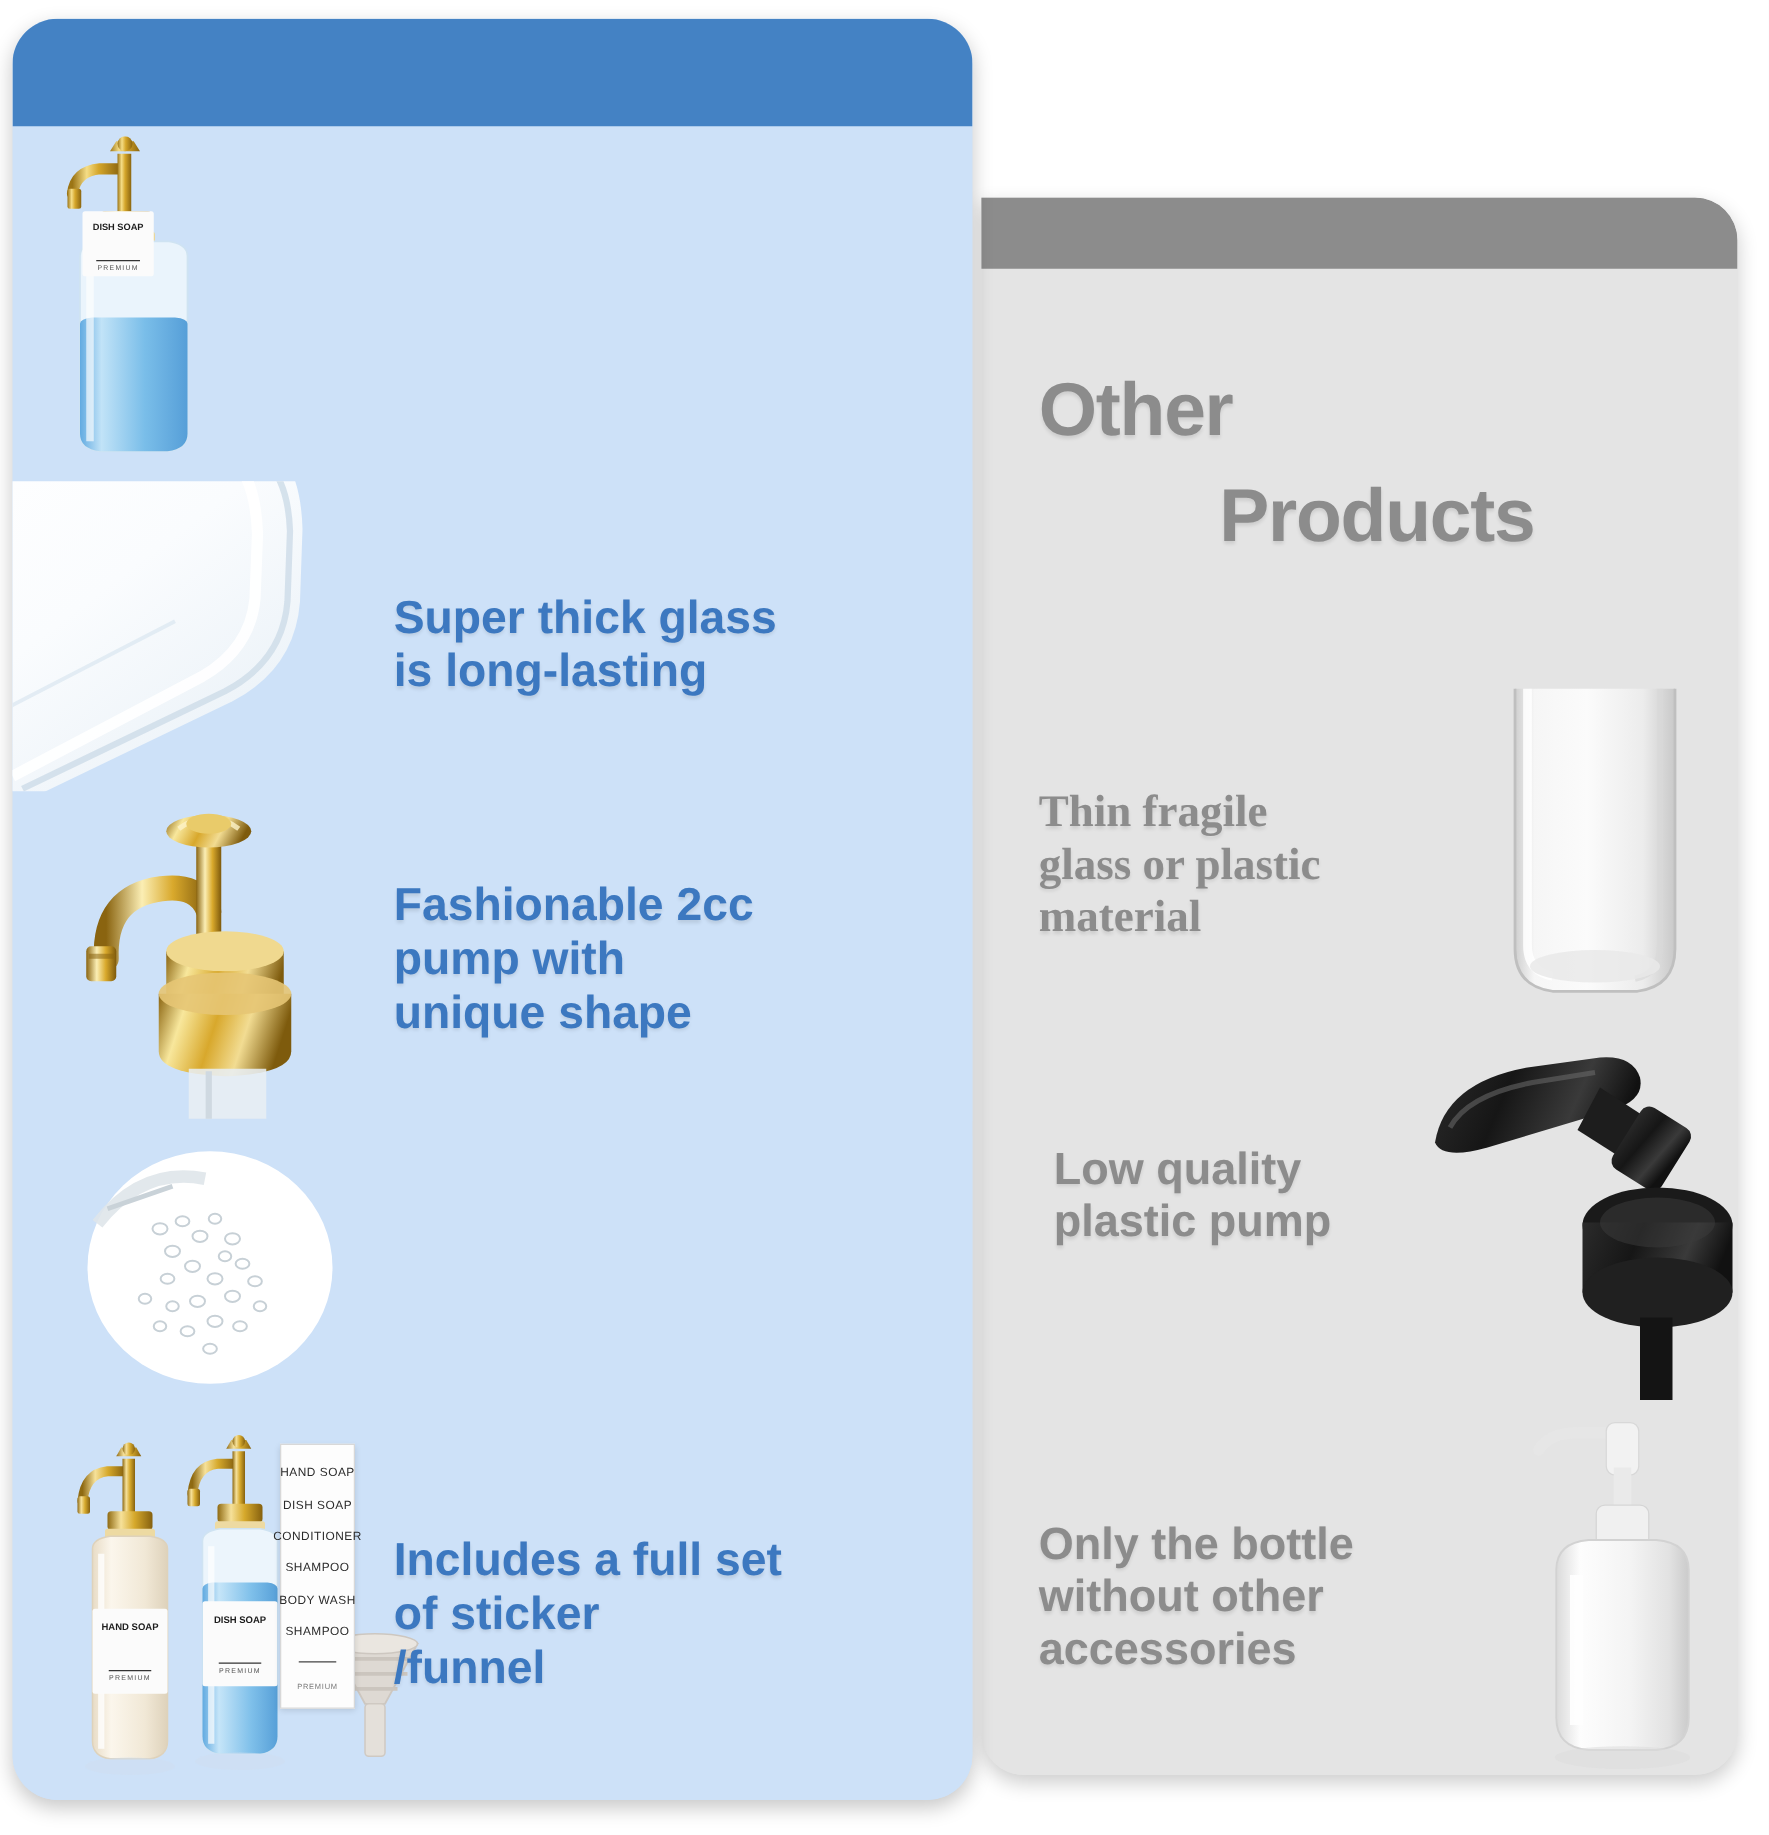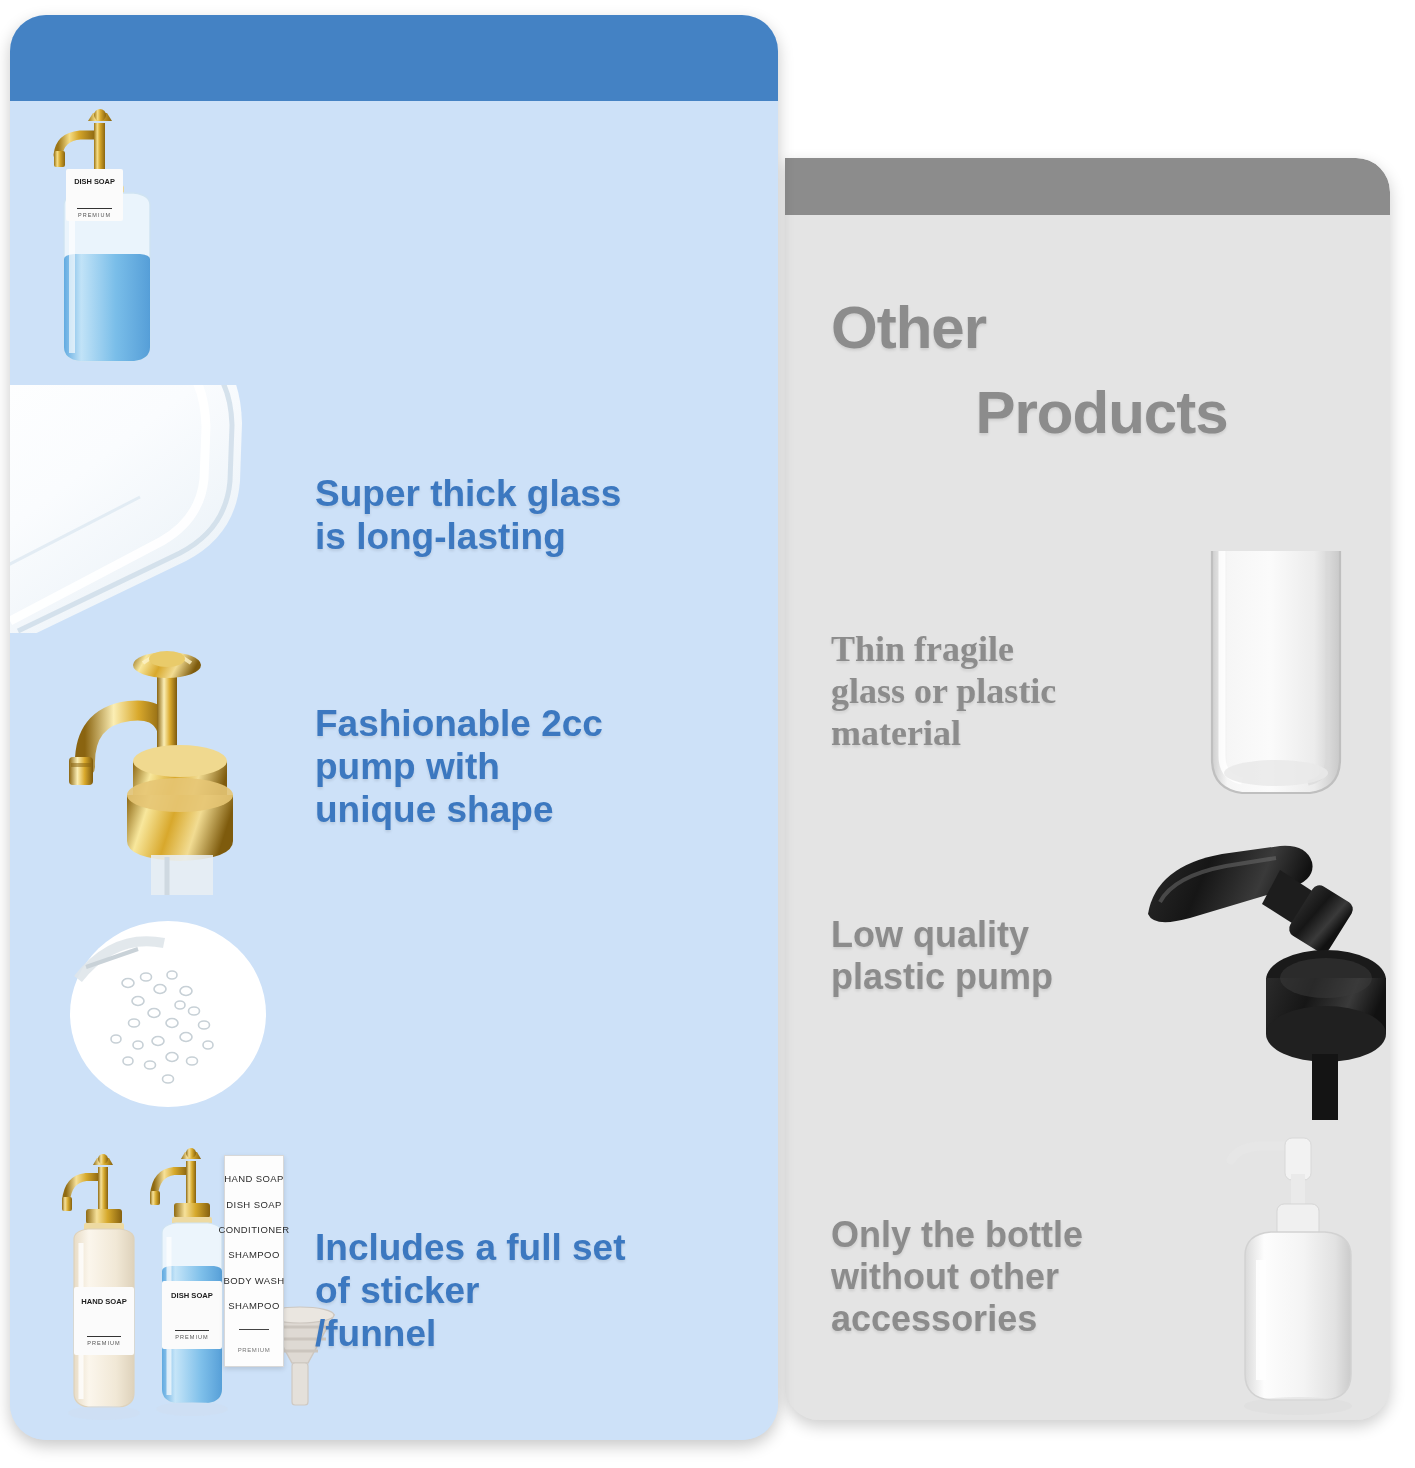--- a/index.html
+++ b/index.html
@@ -110,21 +110,21 @@
         </defs>
         <path d="M42 -25 H170 V208 Q170 238 140 242 H72 Q42 238 42 208 Z" fill="url(#gj)" stroke="#bfbfbf" stroke-width="2.2"></path>
         <path d="M52 -20 V205 Q52 226 72 230" fill="none" stroke="#ffffff" stroke-width="7" opacity=".85"></path>
         <path d="M158 -20 V205 Q158 228 138 232" fill="none" stroke="#d8d8d8" stroke-width="5" opacity=".7"></path>
         <ellipse cx="106" cy="222" rx="52" ry="13" fill="#e9e9e9" opacity=".85"></ellipse>
       </svg>
     </div>
   </div>
 
   <div class="row row-other" style="top:686px;height:272px;">
-    <div class="txt txt-other" style="left:46px;top:70px;width:340px;white-space:pre-line;">Low quality
+    <div class="txt txt-other" style="left:58px;top:70px;width:340px;white-space:pre-line;">Low quality
 plastic pump</div>
     <div class="imgbox" style="left:345px;top:-12px;width:265px;height:288px;">
       <svg class="art" viewBox="0 0 265 288" preserveAspectRatio="xMidYMid meet">
         <defs>
           <linearGradient id="bk" x1="0" y1="0" x2="1" y2=".2">
             <stop offset="0" stop-color="#2b2b2b"></stop>
             <stop offset=".4" stop-color="#161616"></stop>
             <stop offset=".75" stop-color="#3a3a3a"></stop>
             <stop offset="1" stop-color="#111"></stop>
           </linearGradient>

